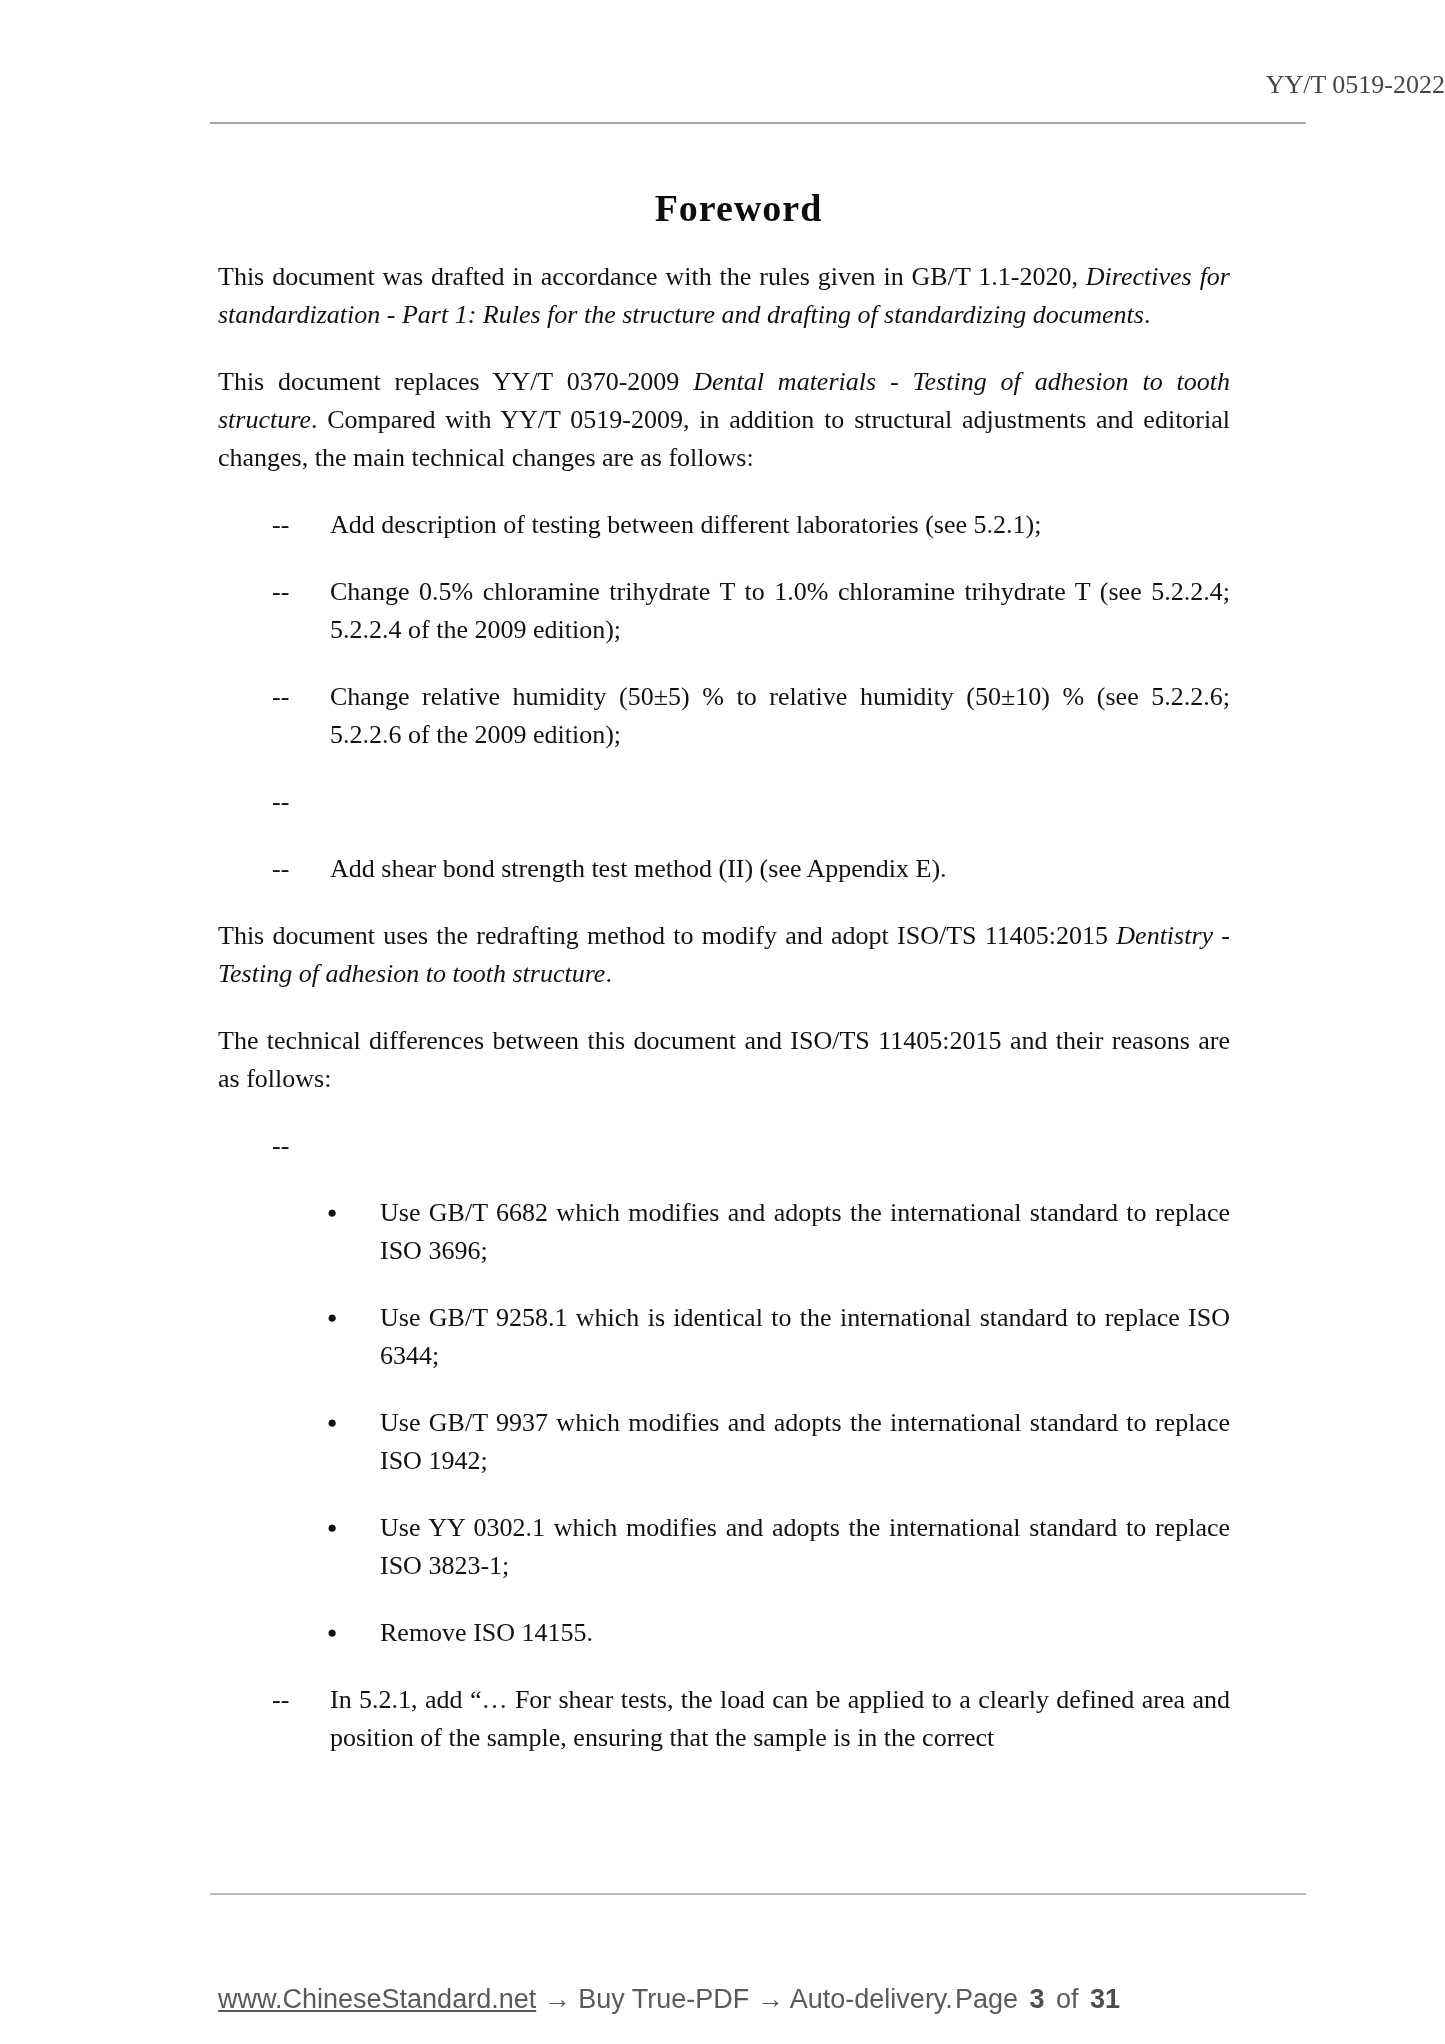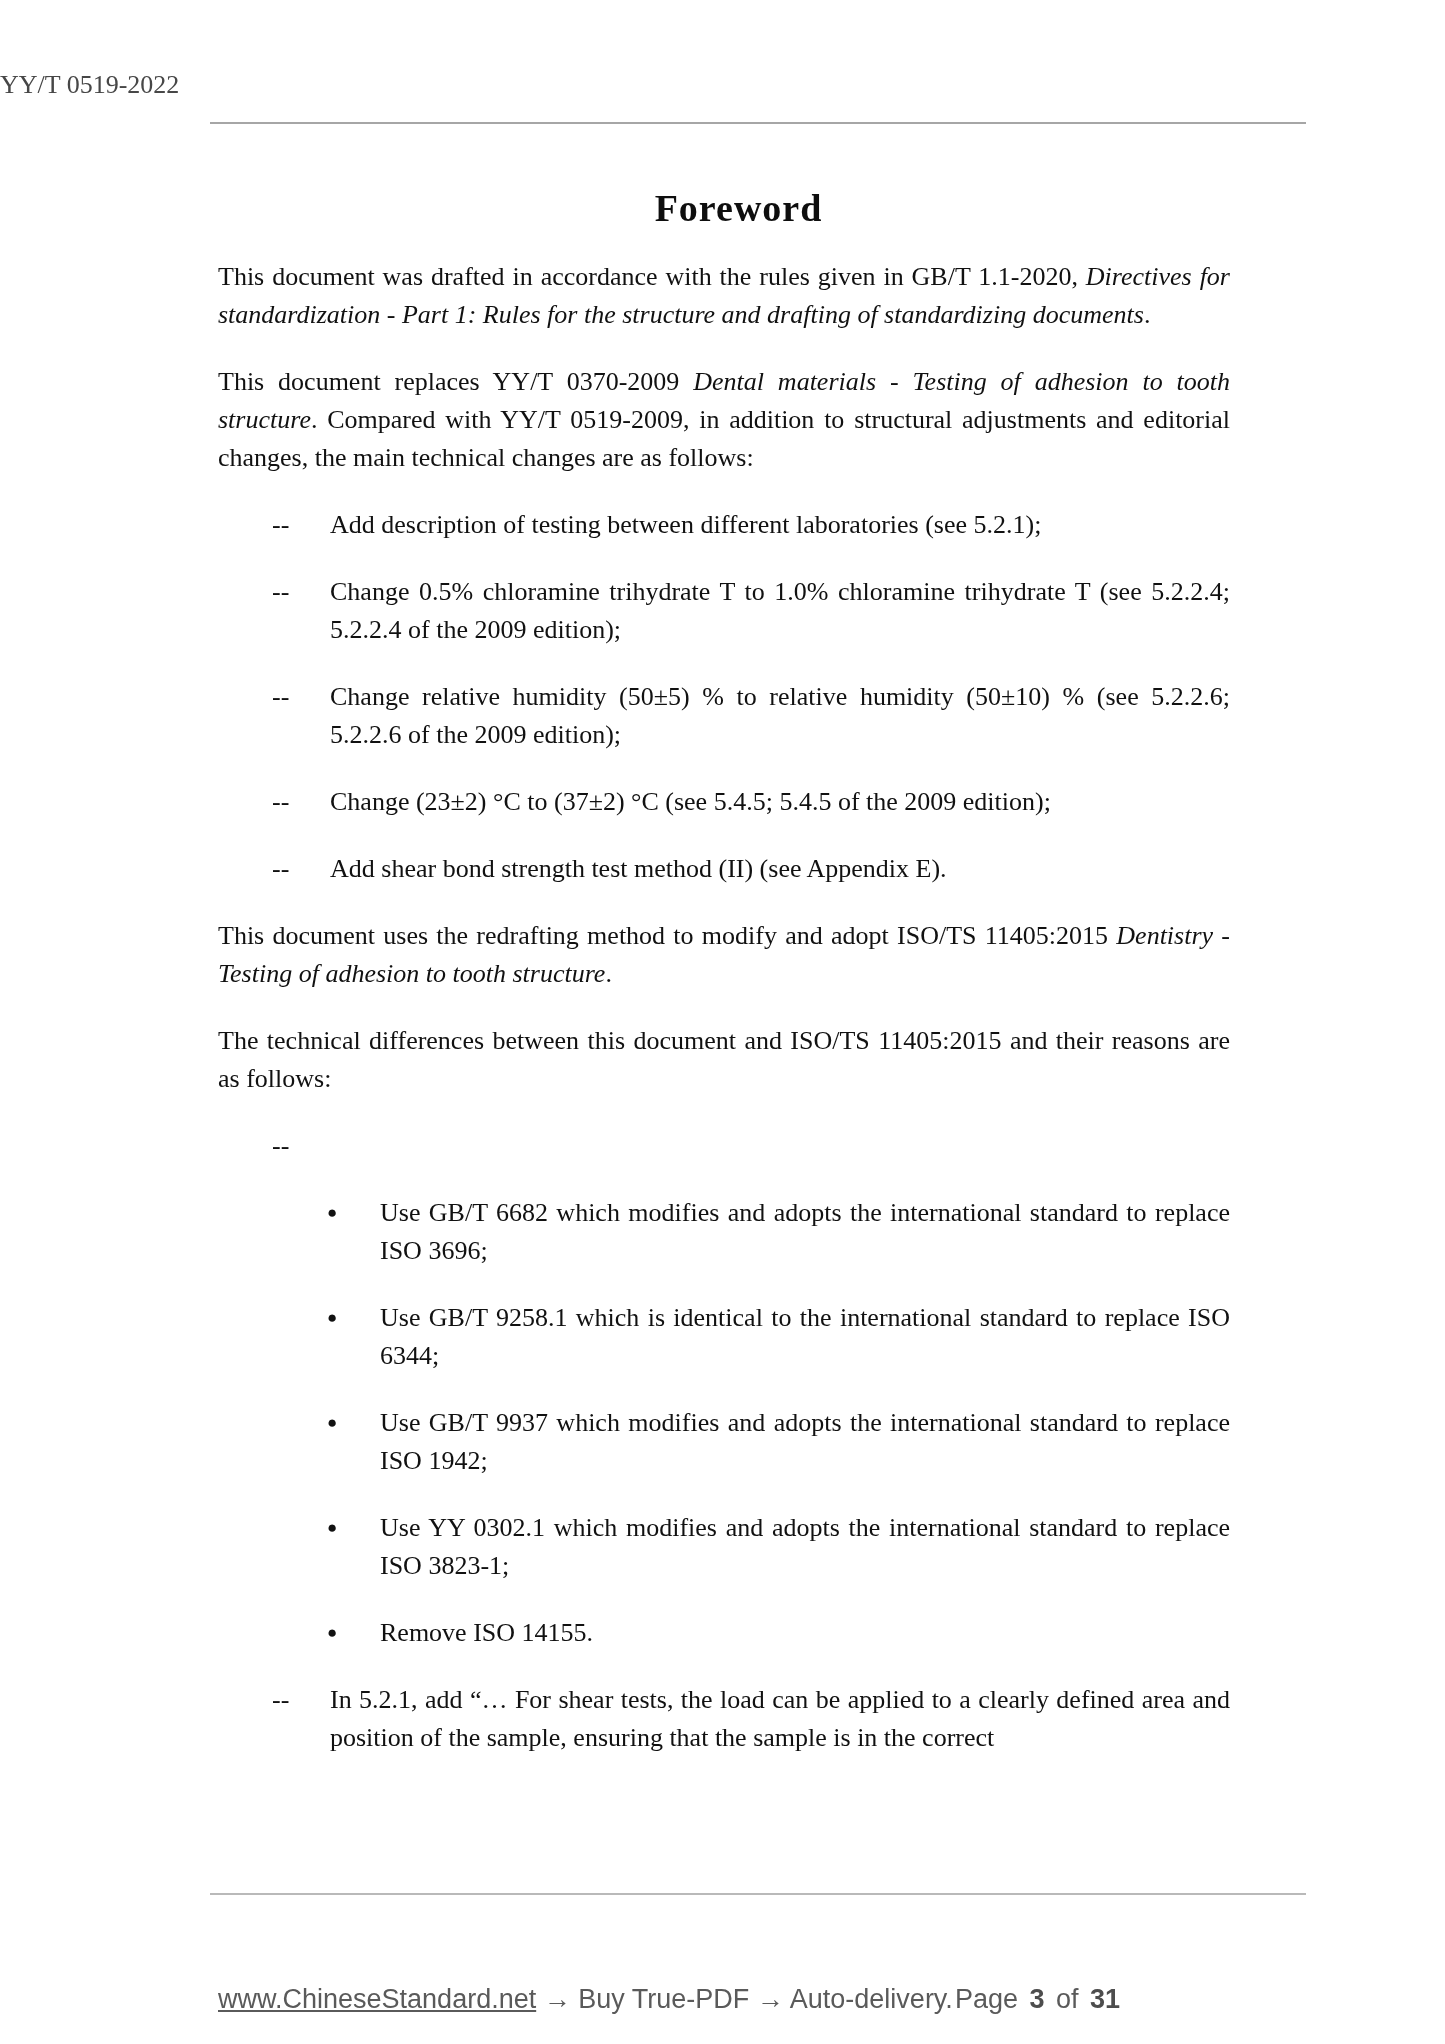--- a/index.html
+++ b/index.html
@@ -6,21 +6,21 @@
   body {
     width: 1445px; height: 2044px;
     background: #ffffff;
     position: relative;
     overflow: hidden;
     font-family: "Liberation Serif", serif;
     color: #111111;
   }
   .doc-number {
     position: absolute; top: 70px; left: 0; width: 100%;
-    text-align: left;
+    text-align: right;
     font-size: 26px; color: #474747;
   }
   .header-rule {
     position: absolute; top: 122px; left: 210px; width: 1096px;
     border-top: 2px solid #a6a6a6; height: 0;
   }
   .title {
     position: absolute; top: 170px; left: 0; width: 100%;
     text-align: center; margin: 16px;
     font-size: 38px; font-weight: bold; color: #0e0e0e;
@@ -80,21 +80,20 @@
       <div class="block dash">
         <span class="marker">--</span>
         <span class="btext"><span>Change 0.5% chloramine trihydrate T to 1.0% chloramine trihydrate T (see 5.2.2.4; 5.2.2.4 of the 2009 edition);</span></span>
       </div>
       <div class="block dash">
         <span class="marker">--</span>
         <span class="btext"><span>Change relative humidity (50±5) % to relative humidity (50±10) % (see 5.2.2.6; 5.2.2.6 of the 2009 edition);</span></span>
       </div>
       <div class="block dash">
         <span class="marker">--</span>
-        <span class="btext"><span>Change (23±2) °C to (37±2) °C (see 5.4.5; 5.4.5 of the 2009 edition);</span></span>
       </div>
       <div class="block dash">
         <span class="marker">--</span>
         <span class="btext"><span>Add shear bond strength test method (II) (see Appendix E).</span></span>
       </div>
       <div class="block p">
         <span class="btext"><span>This document uses the redrafting method to modify and adopt ISO/TS 11405:2015 </span><em>Dentistry - Testing of adhesion to tooth structure</em><span>.</span></span>
       </div>
       <div class="block p">
         <span class="btext"><span>The technical differences between this document and ISO/TS 11405:2015 and their reasons are as follows:</span></span>

